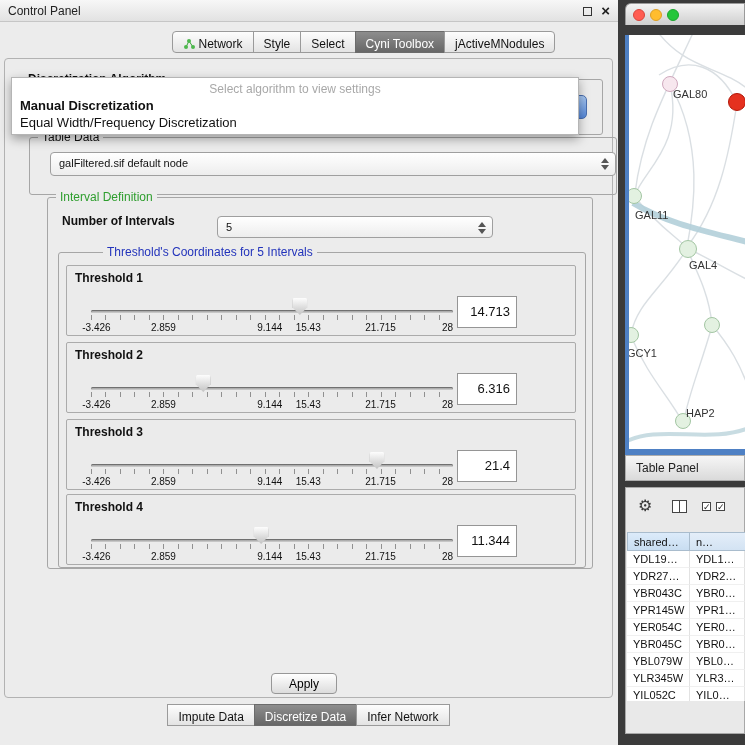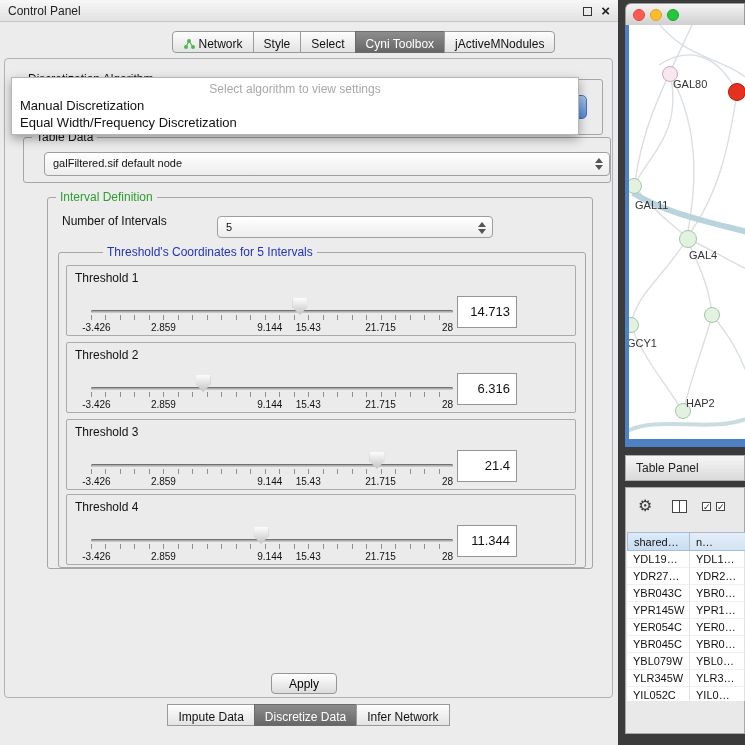--- a/index.html
+++ b/index.html
@@ -23,32 +23,32 @@
   .tabbar .tab:last-child { border-radius:0 4px 4px 0; }
 
   .cp-body { position:absolute; left:4px; top:58px; width:609px; height:640px;
              border:1px solid #b2b2b2; border-radius:4px; background:#ececec; }
 
   .group { position:absolute; border:1px solid #a6a6a6; border-radius:3px; }
   .group-label { position:absolute; top:-8px; left:8px; background:#ececec; padding:0 4px;
                  font-size:12px; white-space:nowrap; }
   .group-label.green { color:#2e9e2e; }
   .group-label.blue  { color:#2233bb;margin-left:36px; }
-  .bold { font-weight:normal; }
+  .bold { font-weight:bold; }
 
   .algo-group { left:10px; top:20px; width:588px; height:56px; }
   .combo-fragment { position:absolute; left:552px; top:36px; width:30px; height:24px; z-index:1;
                     border-radius:5px; background:linear-gradient(#a6c6f0,#5587d8); border:1px solid #4a6fb0; }
 
   .algo-popup { position:absolute; left:6px; top:18px; width:568px; height:58px; z-index:5;
                 background:#fff; border:1px solid #b5b5b5; box-shadow:0 4px 10px rgba(0,0,0,.35); }
   .popup-hint { margin-top:4px; text-align:center; color:#a8a8a8; font-size:12px; }
   .popup-opt { font-size:13px; padding:2px 0 0 8px; white-space:nowrap; }
 
-  .td-group { left:18px; top:78px; width:588px; height:46px; }
+  .td-group { left:24px; top:78px; width:588px; height:58px; }
   .combo { position:absolute; height:24px; background:linear-gradient(#ffffff,#ededed);
            border:1px solid #9f9f9f; border-radius:4px; font-size:11px; }
   .combo-text { position:absolute; left:8px; top:4px; white-space:nowrap; }
   .combo-arrows { position:absolute; right:6px; top:5px; width:9px; height:14px; }
   .combo-arrows .up { display:block; width:0; height:0; margin:0 auto 2px auto;
         border-left:4px solid transparent; border-right:4px solid transparent; border-bottom:5px solid #555; }
   .combo-arrows .dn { display:block; width:0; height:0; margin:0 auto;
         border-left:4px solid transparent; border-right:4px solid transparent; border-top:5px solid #555; }
   .td-combo { left:20px; top:14px; width:566px; }
 
@@ -97,21 +97,21 @@
 
   
   #network-window { position:absolute; left:625px; top:3px; width:120px; height:444px; }
   .mac-titlebar { position:absolute; left:0; top:0; width:100%; height:22px;
                   background:linear-gradient(#f4f4f4,#cfcfcf); border:1px solid #9a9a9a; border-bottom:none;
                   border-radius:6px 0 0 0; }
   .tl { position:absolute; top:5px; width:12px; height:12px; border-radius:50%; }
   .tl.red    { left:7px;  background:#ff5d52; border:1px solid #d9453c; }
   .tl.yellow { left:24px; background:#ffbd2e; border:1px solid #dd9f23; }
   .tl.green  { left:41px; background:#24c63a; border:1px solid #1ba52e; }
-  .net-frame { position:absolute; left:0; top:22px; width:120px; height:422px; background:#4e80c4; }
+  .net-frame { position:absolute; left:0; top:32px; width:120px; height:422px; background:#4e80c4; }
   .net-canvas { position:absolute; left:4px; top:0; width:116px; height:414px; background:#fff; overflow:hidden; }
   .edges { position:absolute; left:0; top:0; }
   .nodes { position:absolute; left:0; top:0; right:0; bottom:0; }
   .nnode { position:absolute; border:1px solid #a3c6a3; border-radius:50%; }
   .nlabel { position:absolute; font-size:11px; color:#333; white-space:nowrap; }
 
   
   #table-panel-bar { position:absolute; left:625px; top:455px; width:120px; height:26px;
                      background:linear-gradient(#f6f6f6,#dadada); border:1px solid #adadad;
                      font-size:12px; color:#222; line-height:25px; padding-left:10px; }

